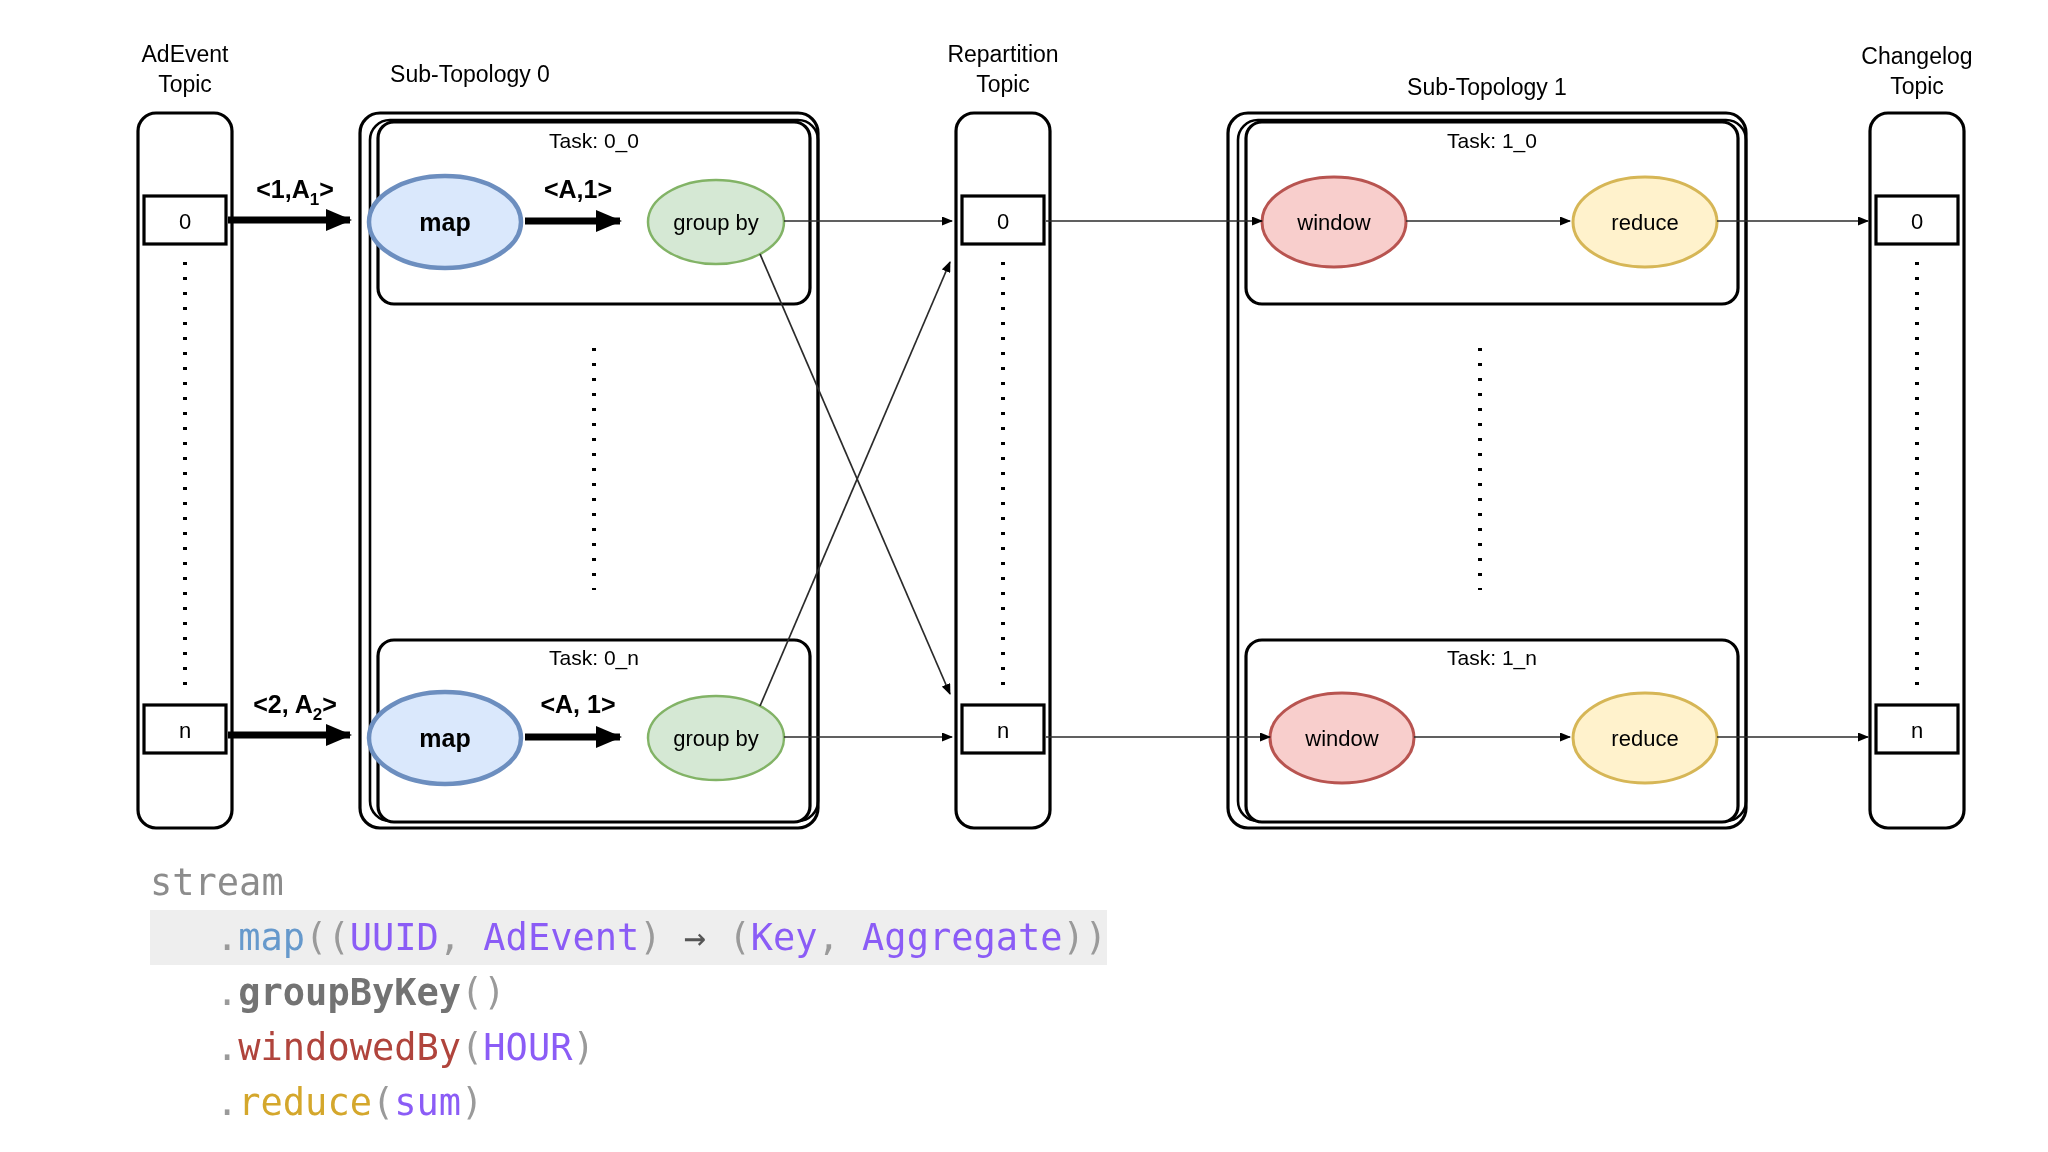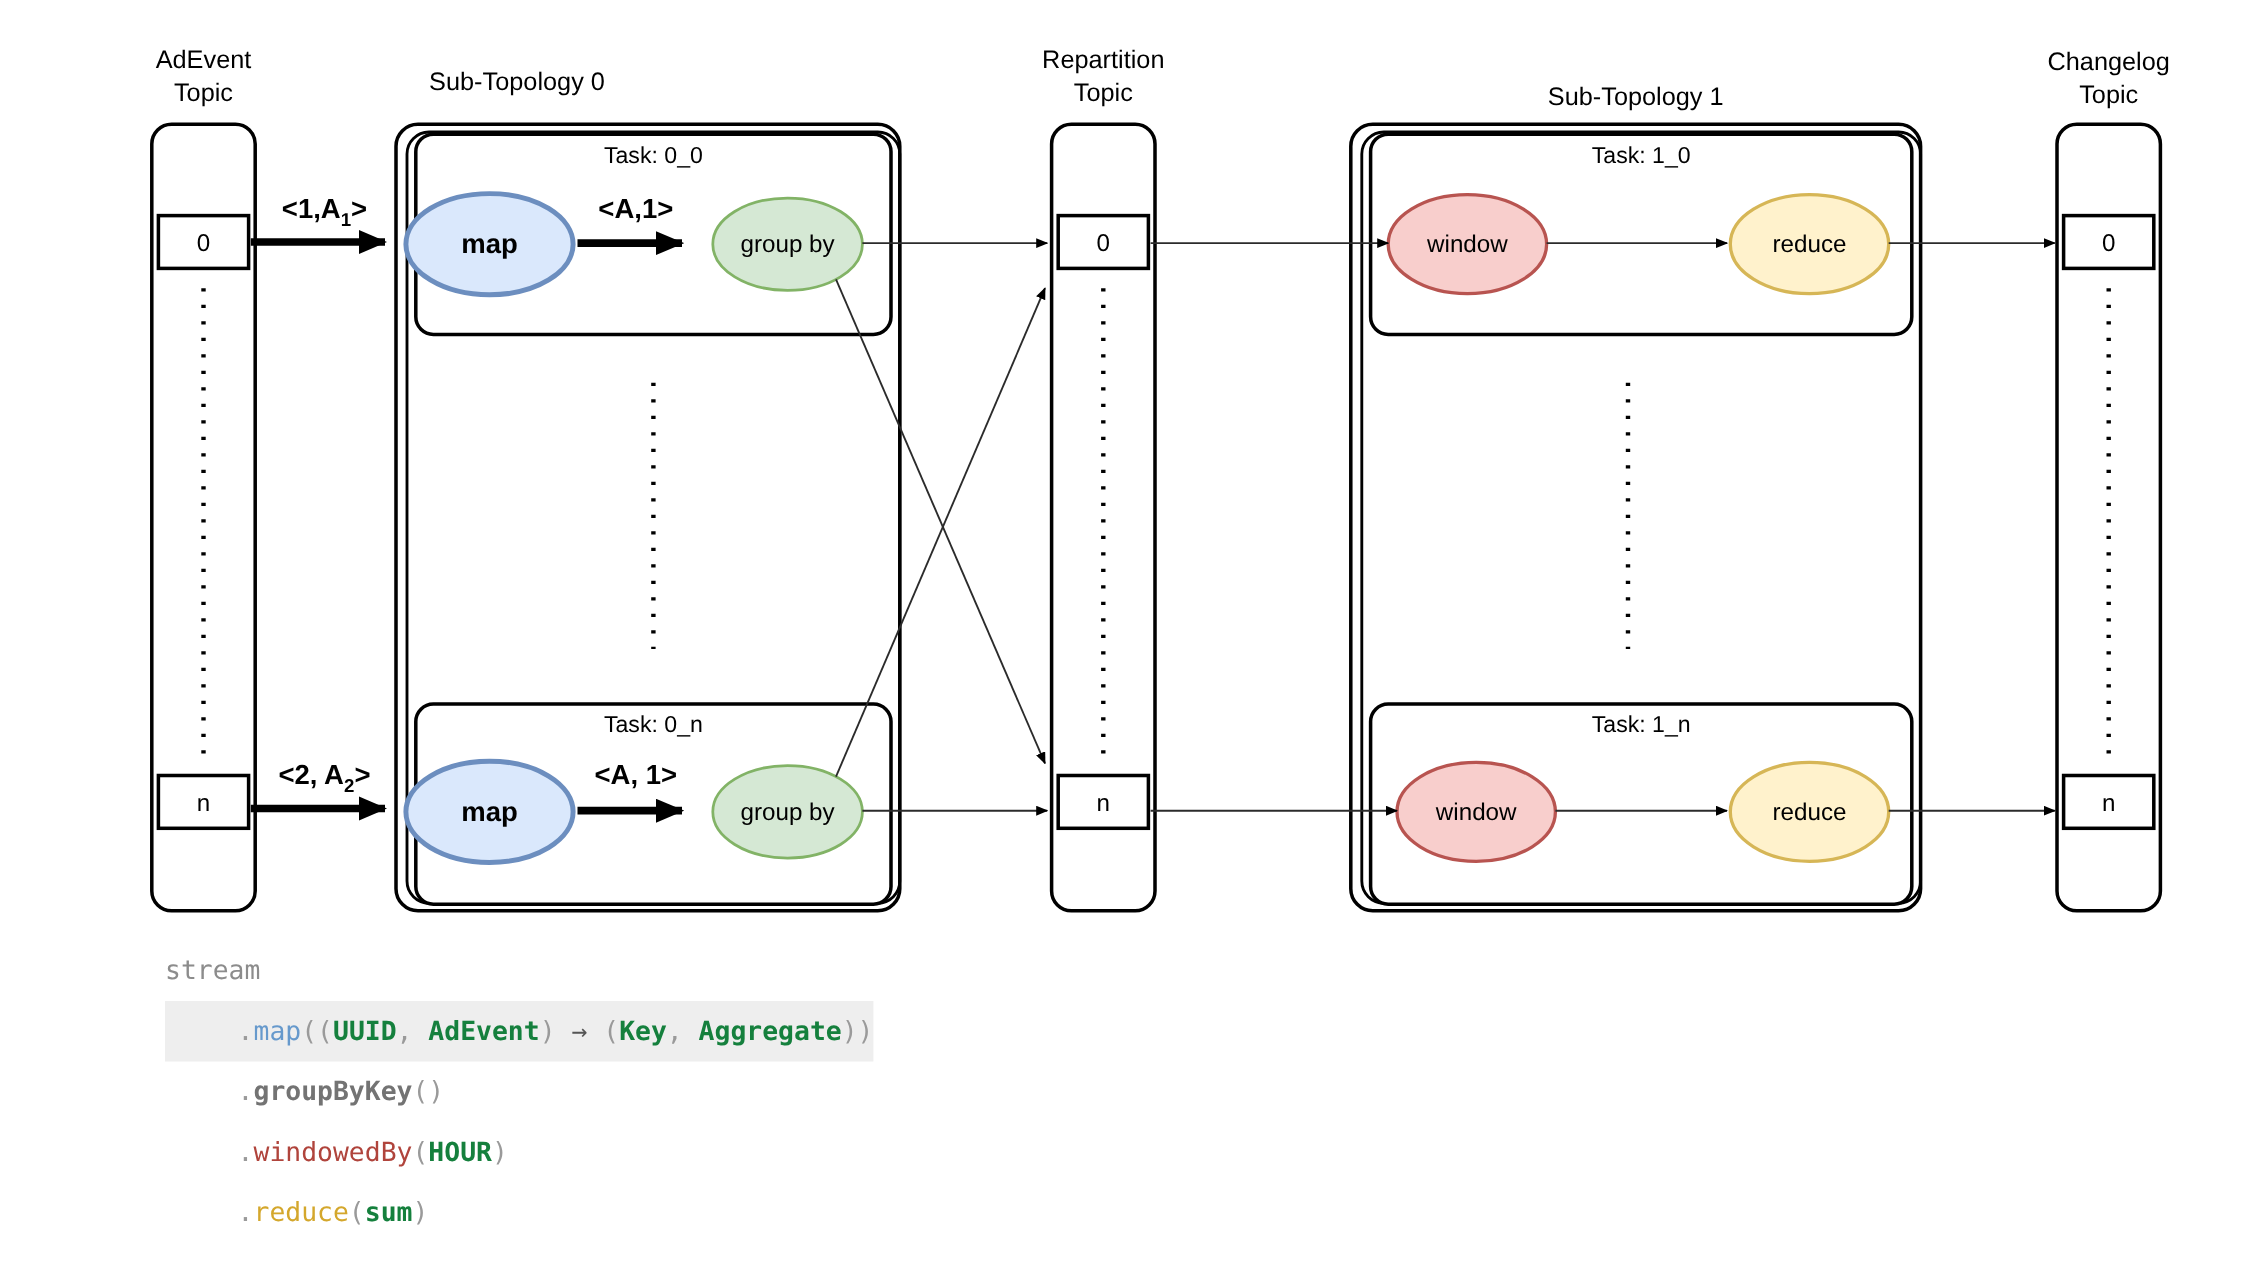--- a/index.html
+++ b/index.html
@@ -116,29 +116,29 @@
   .ell-group { fill: #d5e8d4; stroke: #82b366; stroke-width: 2.5; }
   .ell-win   { fill: #f8cecc; stroke: #b85450; stroke-width: 3.0; }
   .ell-red   { fill: #fff2cc; stroke: #d6b656; stroke-width: 3.0; }
 
   
   #code-block {
     position: absolute;
     left: 150px;
     top: 855px;
     font-family: "DejaVu Sans Mono", monospace;
-    font-size: 24px;
+    font-size: 37px;
     line-height: 55px;
     white-space: pre;
     letter-spacing: 0px;
   }
   .code-line { display: block; height: 55px; }
   .code-line.highlight { background: #eeeeee; }
   .c-grey   { color: #8c8c8c; }
-  .c-black  { color: #15803d; font-weight: bold; }
+  .c-black  { color: #8b5cf6; font-weight: normal; }
   .c-plain  { color: #555555; }
   .c-blue   { color: #6699cc; }
   .c-green  { color: #737373; font-weight: bold; }
   .c-red    { color: #b0443c; margin-top: 36px; }
   .c-yellow { color: #d4a72c; }
   .c-punct  { color: #9a9a9a; }
   .indent { display: inline-block; width: 66px; }
 </style>
 </head>
 <body>

